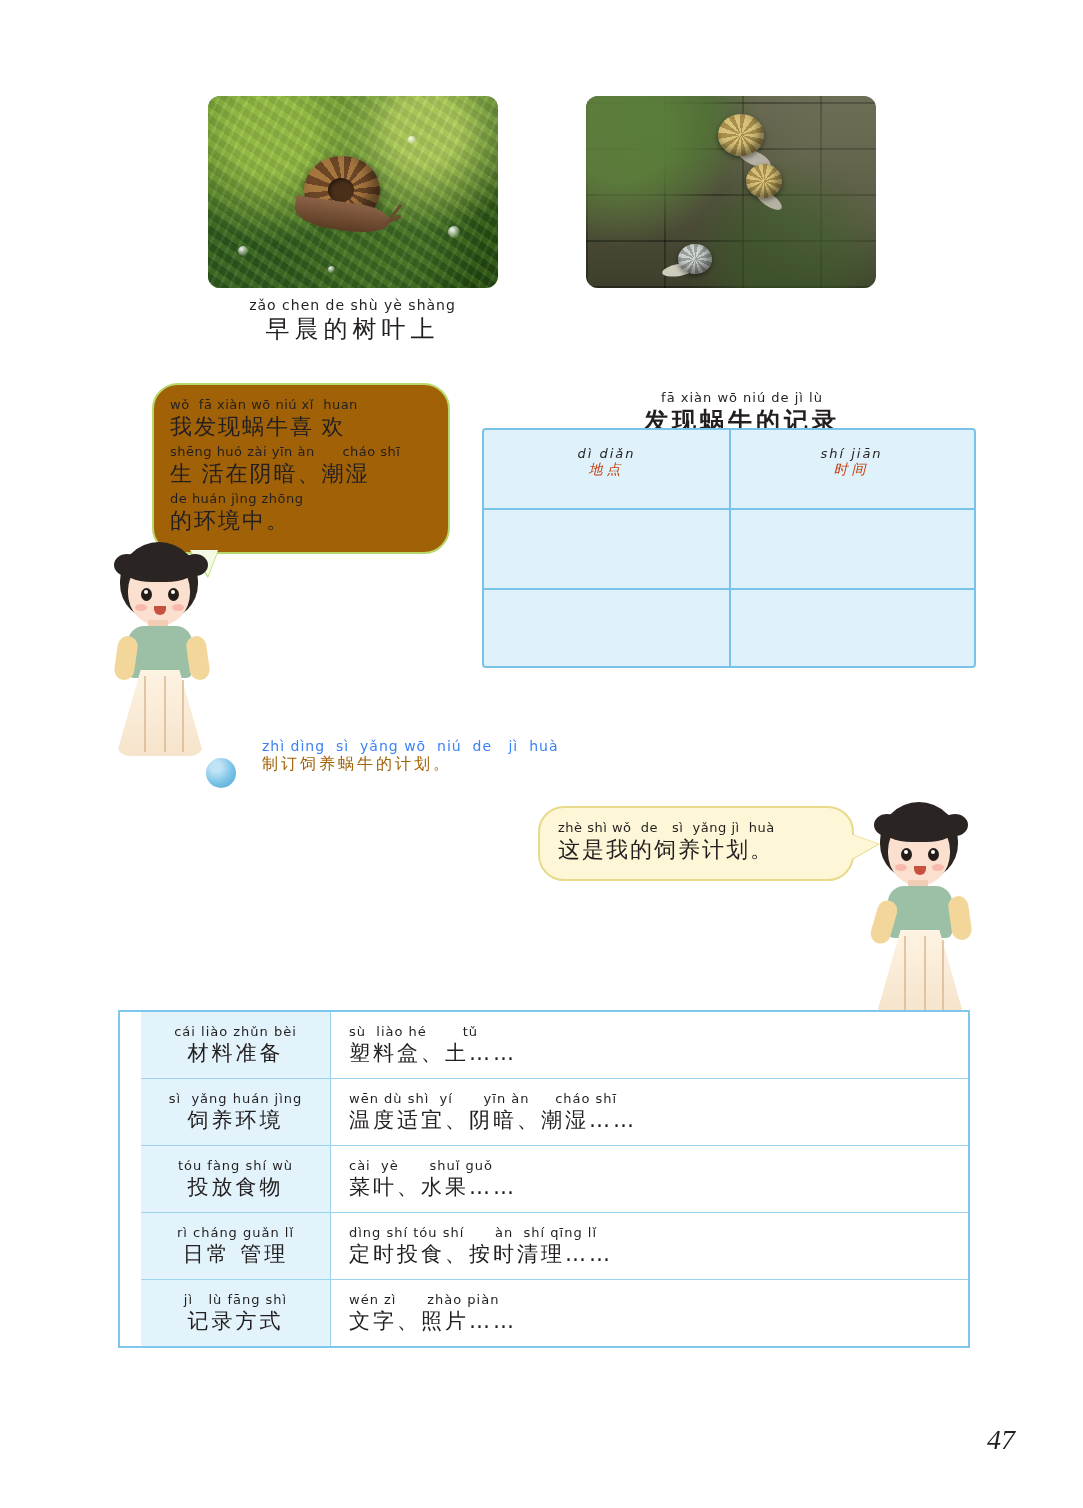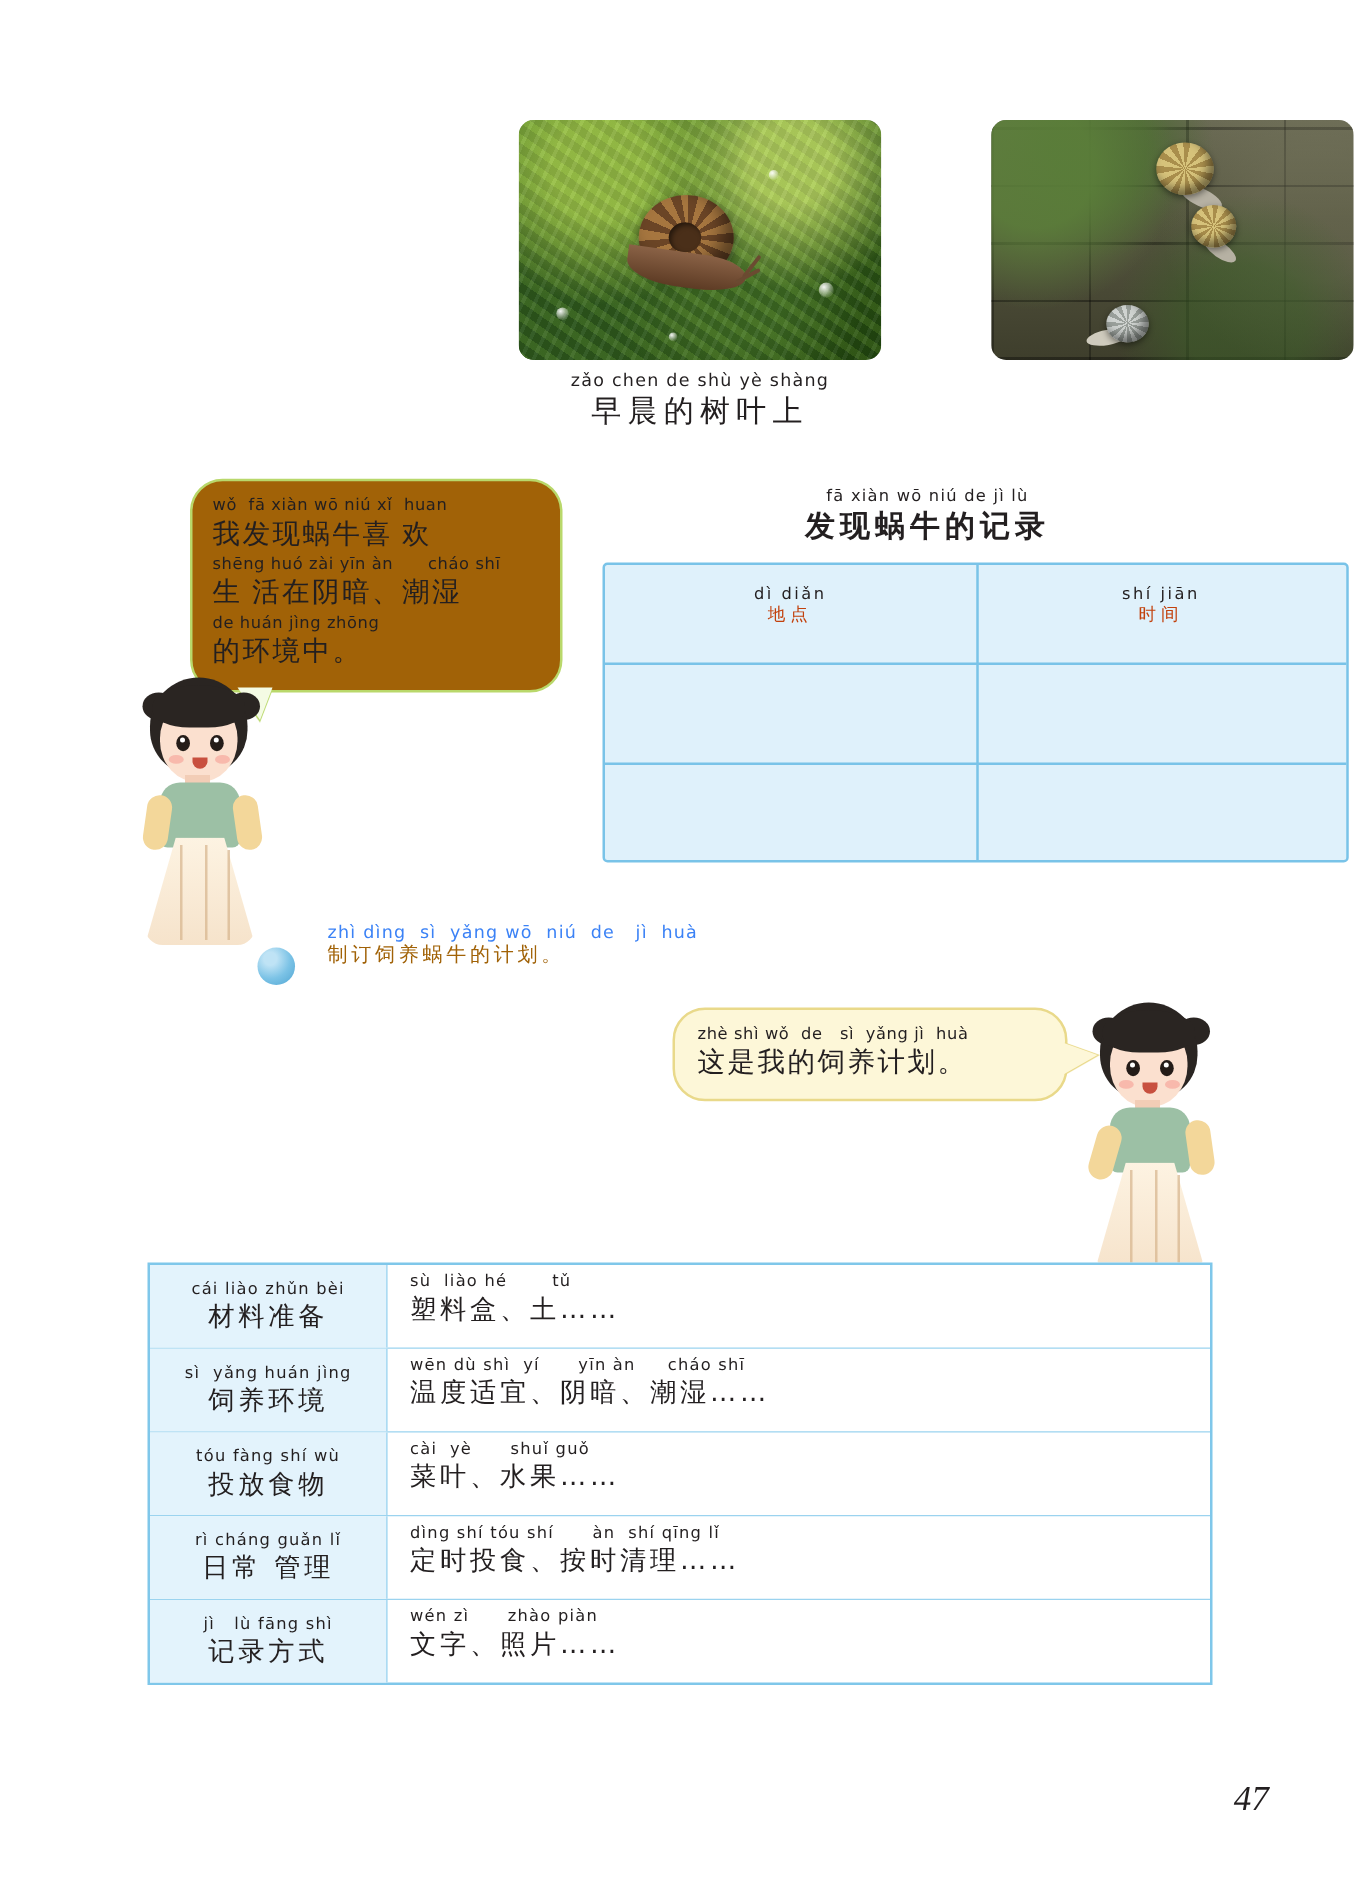--- a/index.html
+++ b/index.html
@@ -19,21 +19,21 @@
     inset: 0;
   }
 
   
   .photos {
     position: absolute;
     top: 96px;
     left: 0;
     width: 100%;
     display: flex;
-    justify-content: flex-end;
+    justify-content: center;
     gap: 88px;
   }
   .photo-block {
     width: 290px;
     text-align: center;
   }
   .photo {
     width: 290px;
     height: 192px;
     border-radius: 12px;
@@ -321,27 +321,28 @@
   .rt-hz {
     font-size: 24px;
     letter-spacing: 4px;
     color: #231f20;
     font-family: "DejaVu Sans", sans-serif;
     font-weight: bold;
   }
   .record-table {
     position: absolute;
     left: 482px;
-    top: 450px;
-    width: 597px;
+    top: 428px;
+    width: 494px;
     height: 240px;
     background: #dff1fb;
     border: 2px solid #79c3e8;
     border-radius: 4px;
     box-sizing: border-box;
+    font-style: italic;
   }
   .record-table .vline {
     position: absolute;
     left: 50%;
     top: 0; bottom: 0;
     width: 2px;
     background: #79c3e8;
   }
   .record-table .hline {
     position: absolute;
@@ -445,21 +446,22 @@
     top: 1010px;
     width: 852px;
     border: 2px solid #7fc7ea;
     background: #ffffff;
     box-sizing: border-box;
   }
   .plan-row {
     display: flex;
     border-bottom: 1px solid #9bd3ef;
     min-height: 66px;
-    align-items: flex-start;
+    align-items: center;
+    margin-left: 21px;
   }
   .plan-row:last-child { border-bottom: none; }
   .plan-label {
     width: 190px;
     background: #e3f3fc;
     align-self: stretch;
     display: flex;
     flex-direction: column;
     justify-content: center;
     text-align: center;

